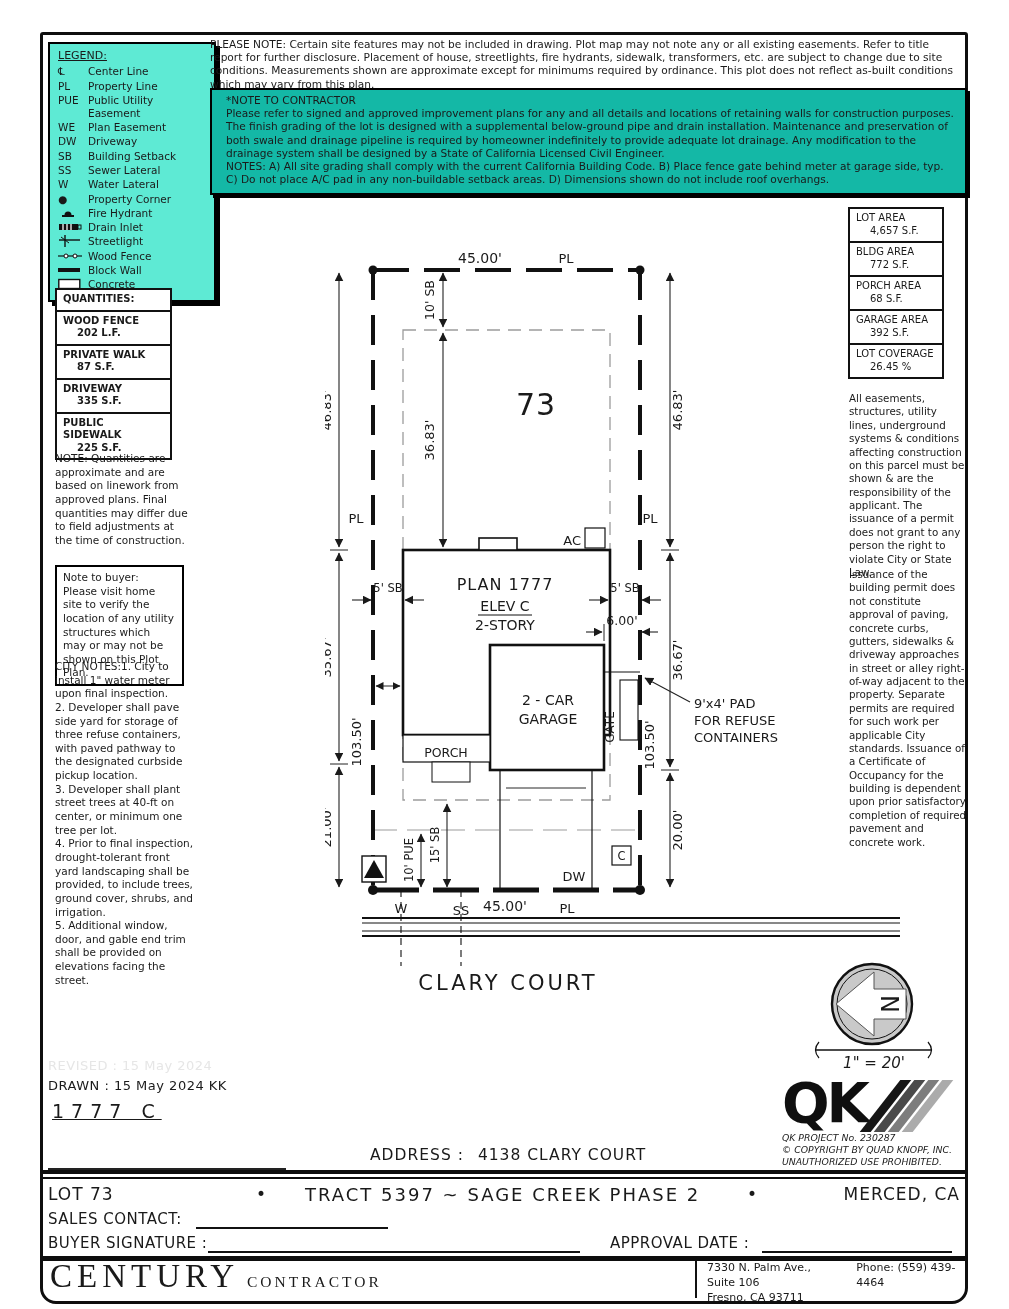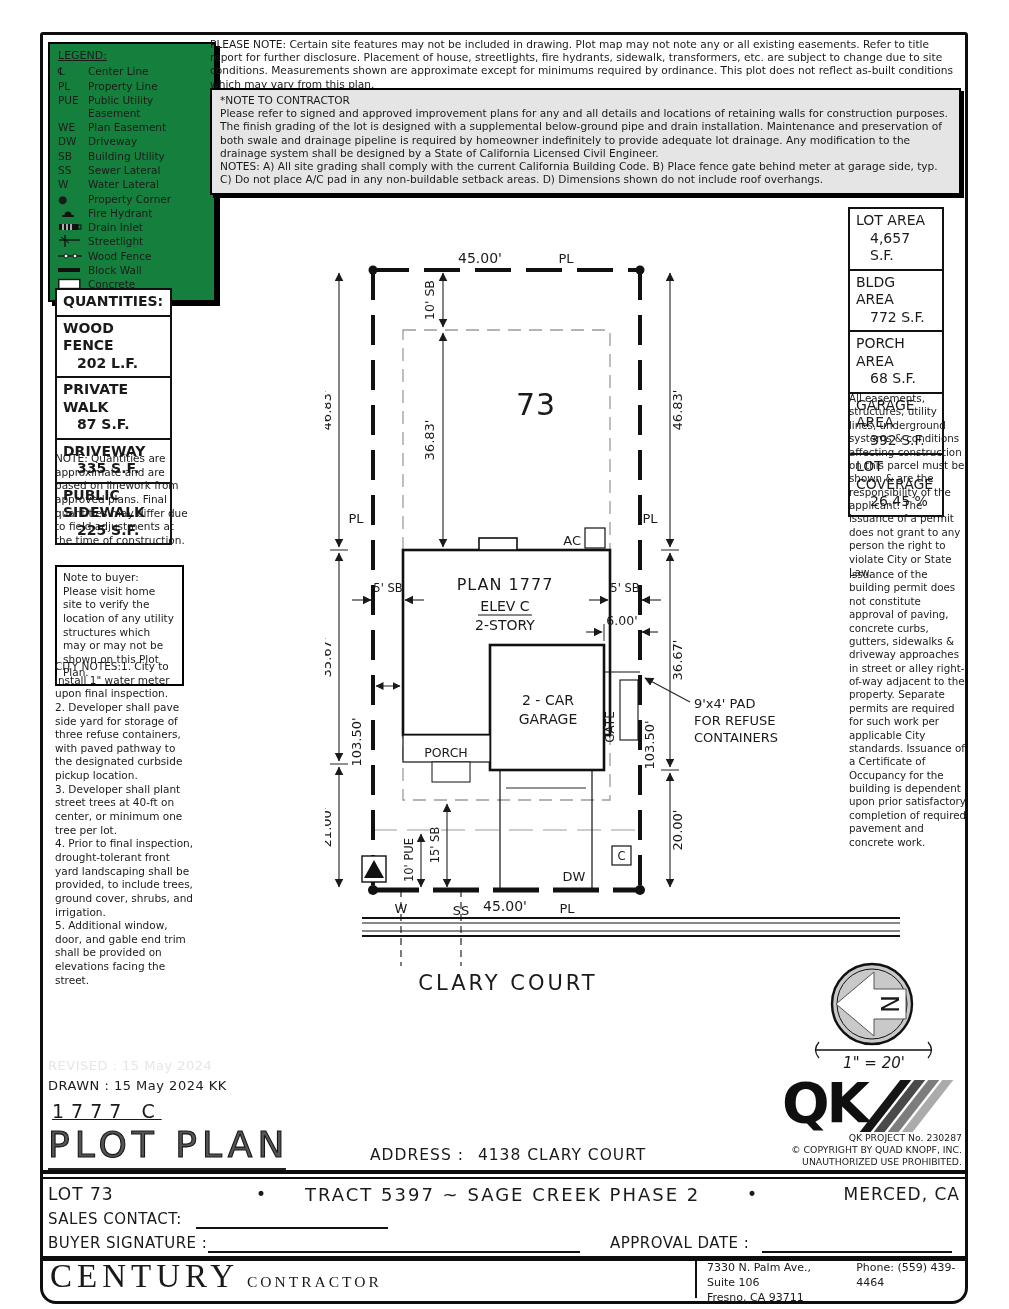--- a/index.html
+++ b/index.html
@@ -3,33 +3,33 @@
 <meta charset="utf-8">
 <style>
   html,body{margin:0;padding:0;background:#fff;}
   #sheet{position:relative;width:1009px;height:1309px;background:#fff;overflow:hidden;
          font-family:"DejaVu Sans",sans-serif;color:#1a1a1a;}
   .abs{position:absolute;}
   .border-frame{left:40px;top:32px;width:922px;height:1266px;border:3px solid #0e0e0e;
                 border-radius:3px 3px 16px 16px;}
   
   .legend-box{left:48px;top:42px;width:150px;border:2.5px solid #000;box-shadow:4px 4px 0 #000;
-              background:#15803d;padding:5px 6px 7px 8px;font-size:10.5px;line-height:1.22;}
+              background:#5eead4;padding:5px 6px 7px 8px;font-size:10.5px;line-height:1.22;}
   .legend-title{text-decoration:underline;font-size:11px;margin-bottom:3px;}
   .lg-row{display:flex;align-items:flex-start;margin-bottom:1.5px;}
   .lg-abbr{width:30px;flex:0 0 30px;font-size:10.5px;}
   .lg-abbr.icn{display:flex;align-items:center;height:12px;}
   .lg-label{flex:1;}
   
   .please-note{left:210px;top:38px;width:748px;font-size:10.6px;line-height:1.25;}
   .contractor-box{left:210px;top:88px;width:731px;border:2.5px solid #000;box-shadow:3px 3px 0 #000;
-                  background:#e5e5e5;padding:4px 8px 6px 8px;font-size:10.6px;line-height:1.25;}
+                  background:#14b8a6;padding:4px 8px 6px 14px;font-size:10.6px;line-height:1.25;}
   
   .dtable{background:#fff;}
-  .dcell{border:2px solid #111;margin-top:-2px;padding:3px 5px 4px 6px;font-size:14px;line-height:1.25;}
+  .dcell{border:2px solid #111;margin-top:-2px;padding:3px 5px 4px 6px;font-size:10px;line-height:1.25;}
   .dcell:first-child{margin-top:0;}
   .dcell .val{padding-left:14px;}
   .areas-table{left:848px;top:207px;width:96px;}
   .qty-table{left:55px;top:288px;width:117px;font-weight:bold;}
   .qty-note{left:55px;top:452px;width:134px;font-size:10.5px;line-height:1.3;}
   .buyer-box{left:55px;top:565px;width:113px;border:2px solid #000;padding:4px 6px;
              font-size:10.5px;line-height:1.3;}
   .city-notes{left:55px;top:660px;width:140px;font-size:10.5px;line-height:1.3;white-space:pre-line;}
   .disc1{left:849px;top:392px;width:118px;font-size:10.3px;line-height:1.3;}
   .disc2{left:849px;top:568px;width:118px;font-size:10.3px;line-height:1.3;}
@@ -42,21 +42,21 @@
   .drawn{left:48px;top:1078px;font-size:13px;letter-spacing:.5px;}
   .plan-code{left:52px;top:1100px;font-size:19px;letter-spacing:7px;text-decoration:underline;}
   .sheet-title{left:48px;top:1124px;font-size:36px;letter-spacing:5px;color:#555;
                -webkit-text-stroke:1.1px #161616;}
   .title-underline{left:48px;top:1168px;width:238px;height:2px;background:#222;}
   .address-line{left:370px;top:1146px;font-size:15.5px;letter-spacing:1px;display:flex;gap:14px;}
   .bar{left:43px;background:#0d0d0d;}
   .qk{left:782px;top:1076px;width:180px;}
   .qk-word{font-size:56px;font-weight:700;letter-spacing:-3px;line-height:.95;color:#0f0f0f;}
   .qk-stripe{position:absolute;top:4px;width:11px;height:52px;transform:skewX(-38deg);}
-  .qk-lines{margin-top:3px;text-align:right;font-size:9.3px;line-height:1.3;width:180px;}
+  .qk-lines{margin-top:3px;text-align:left;font-size:9.3px;line-height:1.3;width:180px;font-style:italic;}
   .lot-row{top:1184px;font-size:17px;letter-spacing:1px;}
   .sales-label{left:48px;top:1210px;font-size:15px;letter-spacing:.5px;}
   .buyer-label{left:48px;top:1234px;font-size:15px;letter-spacing:.5px;}
   .approval-label{left:610px;top:1234px;font-size:15px;letter-spacing:.5px;}
   .fill-line{height:2px;background:#111;}
   .century-row{left:50px;top:1258px;display:flex;align-items:baseline;}
   .century-main{font-family:"Liberation Serif","DejaVu Serif",serif;font-size:33px;letter-spacing:5px;text-align:right;}
   .century-suffix{font-family:"Liberation Serif","DejaVu Serif",serif;font-size:15.5px;letter-spacing:3px;margin-left:8px;}
   .builder-info{left:707px;top:1261px;width:252px;font-size:11px;line-height:1.35;}
   .builder-top{display:flex;gap:20px;}
@@ -86,21 +86,21 @@
     <div class="lg-row">
       <span class="lg-abbr">WE</span>
       <span class="lg-label">Plan Easement</span>
       </div>
     <div class="lg-row">
       <span class="lg-abbr">DW</span>
       <span class="lg-label">Driveway</span>
       </div>
     <div class="lg-row">
       <span class="lg-abbr">SB</span>
-      <span class="lg-label">Building Utility</span>
+      <span class="lg-label">Building Setback</span>
       </div>
     <div class="lg-row">
       <span class="lg-abbr">SS</span>
       <span class="lg-label">Sewer Lateral</span>
       </div>
     <div class="lg-row">
       <span class="lg-abbr">W</span>
       <span class="lg-label">Water Lateral</span>
       </div>
     <div class="lg-row">
@@ -352,21 +352,20 @@
     <text transform="rotate(90 888 1004)" x="888" y="1011" font-size="24" text-anchor="middle" fill="#333">N</text>
     <line x1="815" y1="1050" x2="932" y2="1050" stroke="#111" stroke-width="1.4"></line>
     <path d="M819 1042 q-7 8 0 16" fill="none" stroke="#111" stroke-width="1.2"></path>
     <path d="M928 1042 q7 8 0 16" fill="none" stroke="#111" stroke-width="1.2"></path>
     <text x="874" y="1068" font-size="15" text-anchor="middle" font-style="italic">1" = 20'</text>
   </svg>
 
   <div class="abs revised">REVISED : 15 May 2024</div>
   <div class="abs drawn">DRAWN :  15 May 2024   KK</div>
   <div class="abs plan-code">1777   C</div>
-  <div class="abs sheet-title">PLOT PLAN</div>
   <div class="abs title-underline"></div>
   <div class="abs address-line">
     <span>ADDRESS :</span>
     <span>4138 CLARY COURT</span>
   </div>
 
   <div class="abs qk">
     <span class="qk-word">QK</span>
     <div class="qk-stripe" style="left:98px;background:#161616;"></div>
     <div class="qk-stripe" style="left:112px;background:#4a4a4a;"></div>

